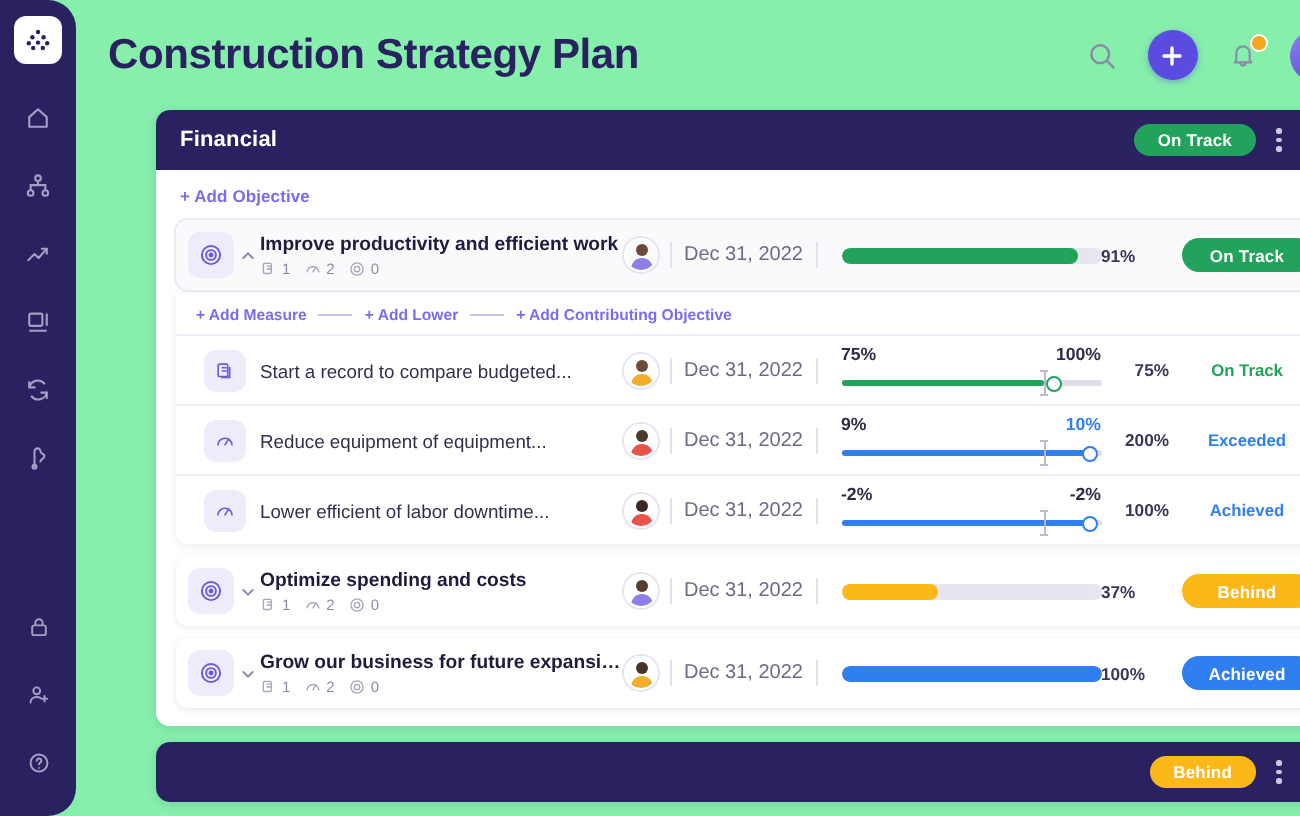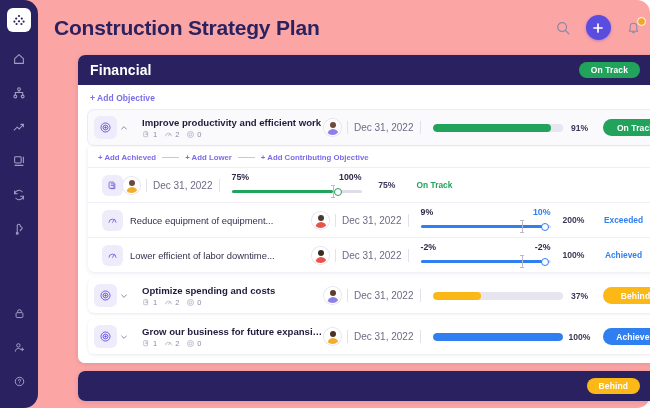--- a/index.html
+++ b/index.html
@@ -2,21 +2,21 @@
 <html><head>
 <meta charset="utf-8">
 <style>
   * { box-sizing: border-box; margin: 0; padding: 0; }
   html, body {
     width: 650px; height: 408px;
     font-family: "Liberation Sans", sans-serif;
     background: #ffffff;
     overflow: hidden;
   }
-  #app { position: relative; width: 650px; height: 408px; display: flex; background:#fca5a5;border-radius:13px; }
+  #app { position: relative; width: 650px; height: 408px; display: flex; background:#86efac; }
 
   
   .sidebar {
     width: 38px; height: 408px;
     background: #2a2260;
     border-top-right-radius: 14px;
     border-bottom-right-radius: 14px;
     display: flex; flex-direction: column; align-items: center;
     padding-top: 8px;
     flex: 0 0 38px;
@@ -78,21 +78,21 @@
   .board { padding: 0 10px 0 30px; }
   .section {
     background: #fff; border-radius: 7px; margin-bottom: 8px;
     box-shadow: 0 1px 5px rgba(40,32,90,.14);
     overflow: hidden;
   }
   .section-head {
     background: #2a2260; height: 30px; display: flex; align-items: center;
     padding: 0 8px 0 12px; color: #fff;
   }
-  .section-title { font-size: 14px; font-weight: 700; letter-spacing: .1px; }
+  .section-title { font-size: 11px; font-weight: 700; letter-spacing: .1px; }
   .section-head-right { margin-left: auto; display:flex; align-items:center; gap: 6px; }
   .badge {
     font-size: 8.5px; font-weight: 700; color: #fff;
     padding: 3px 12px; border-radius: 10px; white-space: nowrap; letter-spacing: .1px;
   }
   .badge.ontrack { background: #22a35b; }
   .badge.behind  { background: #fbb816; }
   .badge.achieved{ background: #2f7ff0; }
   .kebab { display:flex; flex-direction:column; gap:2px; padding: 3px 4px; cursor:pointer; }
   .kebab i { width: 2.5px; height: 2.5px; border-radius:50%; background:#cdc9e3; display:block; }
@@ -112,42 +112,42 @@
     box-shadow: 0 0 0 1px rgba(234,232,243,.9);
   }
   .obj-row.plain { background: #fff; box-shadow: 0 1px 3px rgba(40,32,90,.10); }
   .obj-icon-wrap { display: flex; align-items: center; gap: 1px; flex: 0 0 auto; }
   .obj-icon {
     width: 23px; height: 23px; border-radius: 6px; background: #eeebfb;
     display: flex; align-items: center; justify-content: center;
   }
   .obj-caret { width: 11px; display:flex; align-items:center; justify-content:center; cursor:pointer; }
 
-  .obj-textcol { margin-left: 13px; min-width: 0; flex: 0 0 auto; width: 182px; }
+  .obj-textcol { margin-left: 1px; min-width: 0; flex: 0 0 auto; width: 182px; }
   .obj-name {
     font-size: 9.6px; font-weight: 700; color: #1f1b3d; line-height: 12px;
     white-space: nowrap; overflow: hidden; text-overflow: ellipsis;
   }
   .obj-meta { display: flex; align-items: center; gap: 7px; margin-top: 1px; }
   .meta-item { display: flex; align-items: center; gap: 2px; }
   .meta-count { font-size: 7.5px; color: #8d89a6; }
 
   .mini-av {
     width: 17px; height: 17px; border-radius: 50%; position: relative; overflow: hidden;
     flex: 0 0 17px; border: 1.5px solid #fff; box-shadow: 0 0 0 1px #e6e3f2;
   }
   .mini-av .head { position:absolute; left:50%; top:2px; width:6px; height:6px; transform:translateX(-50%); border-radius:50%; }
   .mini-av .body { position:absolute; left:50%; bottom:-1px; width:11px; height:7px; transform:translateX(-50%); border-radius:6px 6px 0 0; }
   .sep { width: 1px; height: 13px; background: #e4e1ef; margin: 0 6px; flex: 0 0 1px; }
   .obj-date { font-size: 10px; color: #6e6a86; white-space: nowrap; flex: 0 0 auto; }
 
   .bar-col { flex: 0 0 130px; margin-left: 6px; }
   .bar-track { width: 130px; height: 8px; border-radius: 5px; background: #e7e5ee; overflow: hidden; }
   .bar-fill { height: 8px; border-radius: 5px; }
-  .pct { font-size: 8.6px; font-weight: 700; color: #3b3758; width: 34px; text-align: center; flex: 0 0 34px; }
+  .pct { font-size: 8.6px; font-weight: 700; color: #3b3758; width: 34px; text-align: left; flex: 0 0 34px; }
   .badge-col { flex: 0 0 66px; display: flex; justify-content: flex-end; margin-left: 6px; }
   .badge-col .badge { padding: 3.5px 0; width: 66px; text-align: center; }
 
   
   .child-panel {
     background: #fff; border-radius: 0 0 6px 6px; padding: 2px 0 0 0;
     box-shadow: 0 1px 4px rgba(40,32,90,.10);
     margin-top: 2px;
   }
   .addlinks {
@@ -382,35 +382,36 @@
                 </div>
               </div>
               <span class="pct">91%</span>
               <div class="badge-col">
                 <span class="badge ontrack">On Track</span>
               </div>
             </div>
 
             <div class="child-panel">
               <div class="addlinks">
-                <span class="addlink">+ Add Achieved</span>
+                <span class="addlink">+ Add Measure</span>
                 <span class="dashline"></span>
                 <span class="addlink">+ Add Lower</span>
                 <span class="dashline"></span>
                 <span class="addlink">+ Add Contributing Objective</span>
               </div>
 
               <div class="measure-row">
                 <span class="m-icon">
                   <svg width="11" height="11" viewBox="0 0 16 16" fill="none" stroke="#6a5ae0" stroke-width="1.2">
                     <rect x="3" y="3" width="7" height="9" rx="1"></rect>
                       <path d="M5.6 5.6h3.6M5.6 8h3.6"></path>
                       <path d="M11.4 5v7.6H5"></path>
                   </svg>
                 </span>
+                <span class="m-name">Start a record to compare budgeted...</span>
                 <span class="mini-av">
                   <span class="head" style="background:#6b4a3a"></span>
                     <span class="body" style="background:#f0ae2a"></span>
                 </span>
                 <span class="sep"></span>
                 <span class="obj-date">Dec 31, 2022</span>
                 <span class="sep"></span>
                 <div class="slider-col">
                   <div class="slider-labels">
                     <span class="sl-cur">75%</span>

